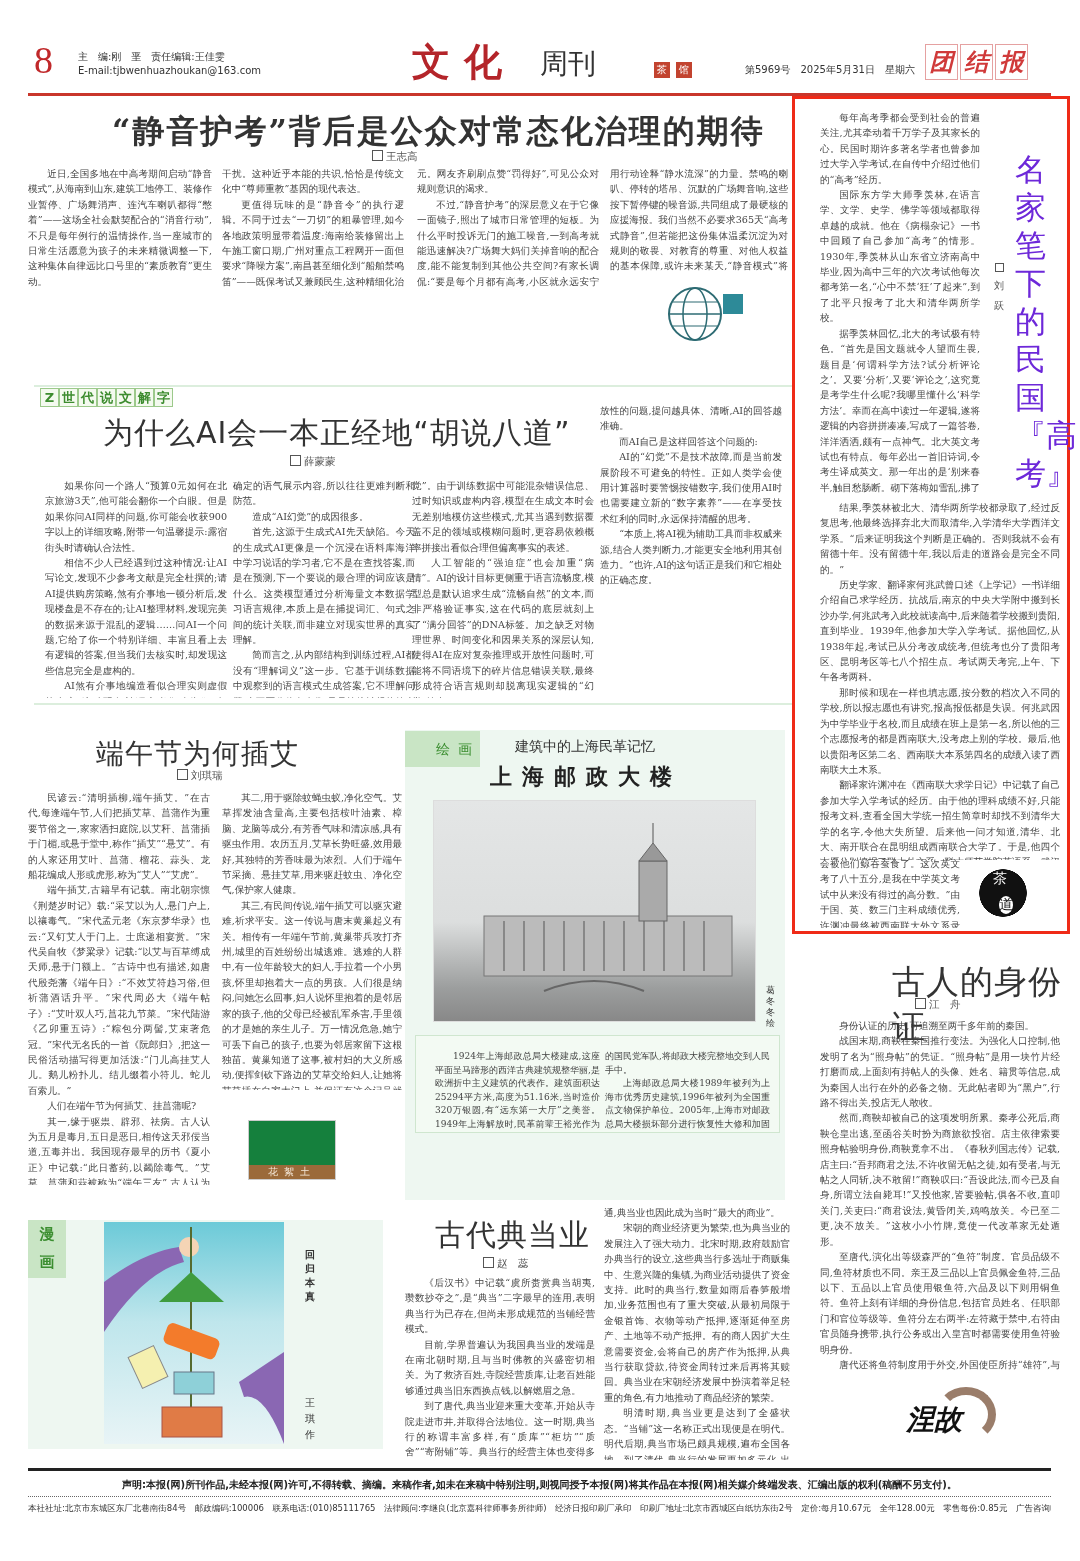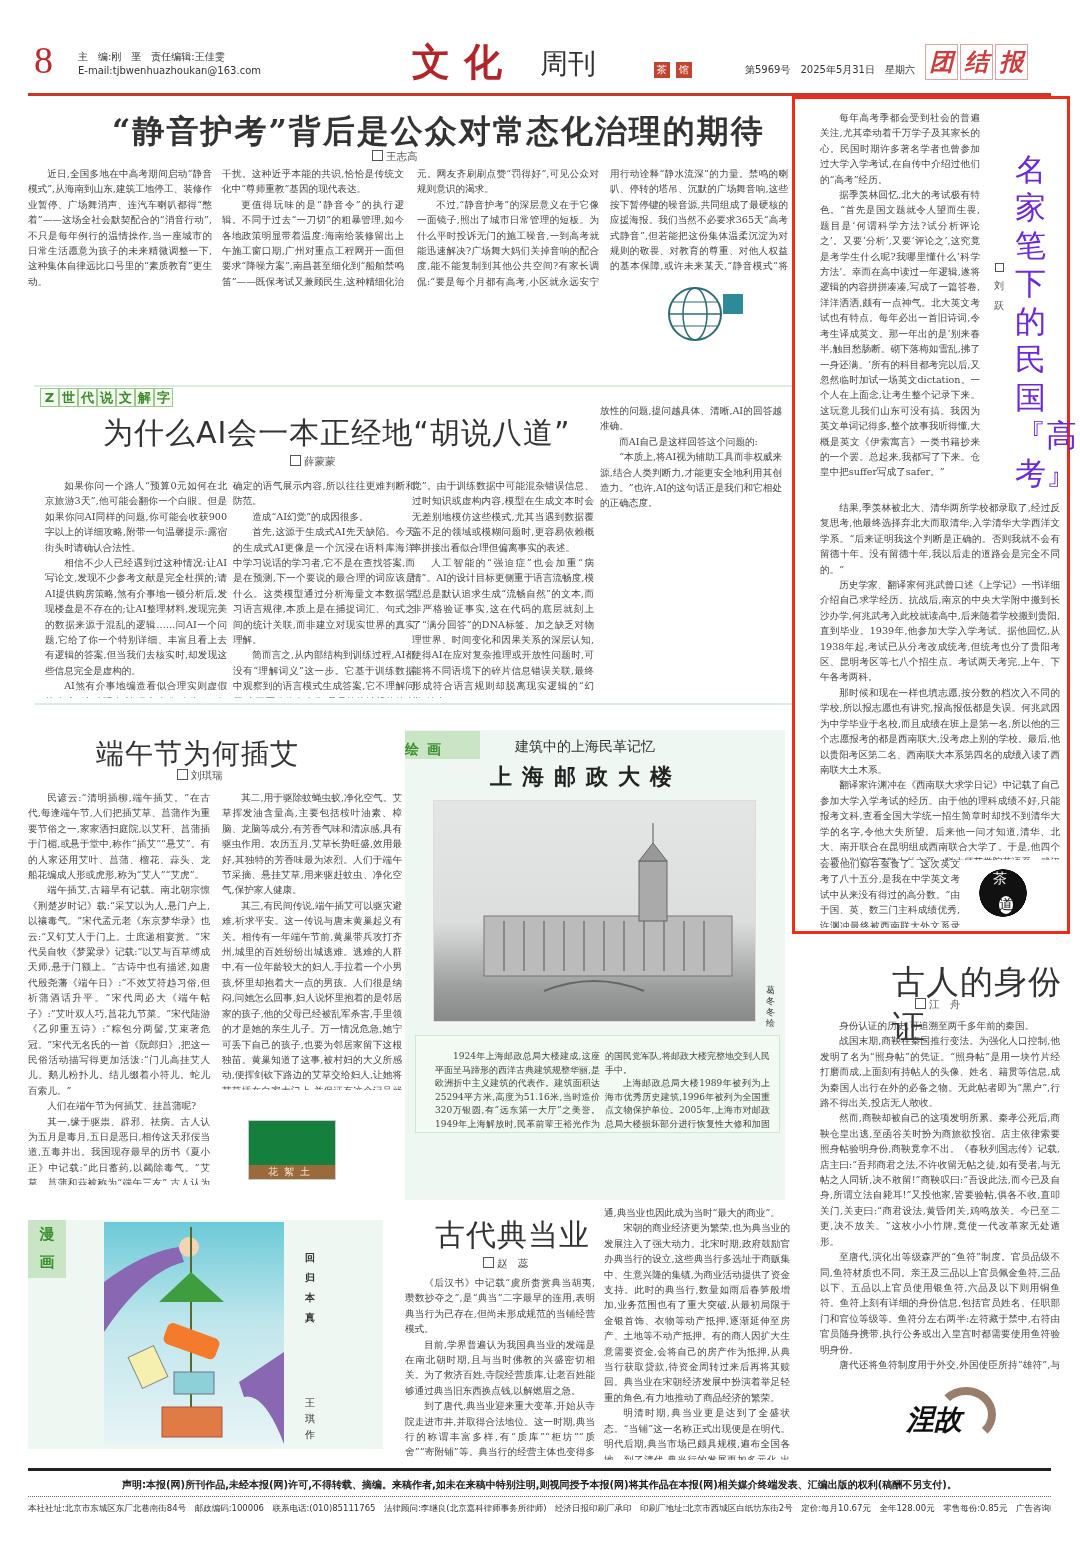--- a/index.html
+++ b/index.html
@@ -25,21 +25,21 @@
 .greenbox{left:34px;top:385px;width:760px;height:320px;border:2px solid #dceedd;border-left:none;border-right:none}
 .tagz{left:40px;top:388px;display:flex}
 .tagz span{width:19px;height:19px;border:1px solid #9cc98b;color:#3d8c2f;font-weight:bold;font-size:13px;text-align:center;line-height:18px;background:#f4faef;font-family:"DejaVu Sans",sans-serif}
 .h2{font-size:30px;color:#333;font-family:"DejaVu Sans",sans-serif;letter-spacing:1px}
 
 .redbox{left:792px;top:96px;width:278px;height:838px;border:3px solid #ef2a17}
 .vtitle{left:1015px;top:150px;width:36px;font-size:31px;color:#6d28d9;line-height:38px;text-align:left;font-family:"DejaVu Sans",sans-serif}
 .vby{left:992px;top:263px;width:14px;font-size:10px;line-height:20px;color:#555;text-align:center}
 
 .paint{left:405px;top:730px;width:380px;height:470px;background:#eef7f1}
-.paintTag{left:405px;top:731px;width:75px;height:28px;background:#c9e5c5;color:#3b8e30;font-weight:bold;font-size:14px;text-align:left;line-height:36px;letter-spacing:8px;font-family:"DejaVu Sans",sans-serif}
+.paintTag{left:405px;top:731px;width:75px;height:36px;background:#c9e5c5;color:#3b8e30;font-weight:normal;font-size:14px;text-align:right;line-height:36px;letter-spacing:8px;font-family:"DejaVu Sans",sans-serif}
 .sketch{left:433px;top:800px;width:323px;height:222px;background:linear-gradient(#e4e6e6 0%,#dcdede 55%,#9c9e9e 85%,#888 100%);border:1px solid #ddd}
 .capbox{left:415px;top:1035px;width:365px;height:98px;border:1px solid #cfe6cf;background:#f3faf3}
 
 .comic{left:28px;top:1220px;width:355px;height:229px;background:#eef7f1}
 .comicTag{left:28px;top:1220px;width:38px;height:58px;background:#c9e5c5;color:#3b8e30;font-weight:bold;font-size:15px;text-align:center;line-height:28px;font-family:"DejaVu Sans",sans-serif}
 .comicImg{left:104px;top:1222px;width:180px;height:222px;background:linear-gradient(180deg,#6ccad8 0%,#bfe6ec 45%,#e8f4f6 100%)}
 .footer-rule{left:28px;top:1468px;width:1023px;height:3px;background:#222}
 .decl{left:28px;top:1478px;width:1023px;text-align:center;font-size:10px;font-weight:bold;color:#222;font-family:"DejaVu Sans",sans-serif}
 .dotline{left:28px;top:1496px;width:1023px;border-top:1px dotted #666}
 .addr{left:28px;top:1503px;width:1023px;text-align:center;font-size:8.5px;color:#333;font-family:"DejaVu Sans",sans-serif;white-space:nowrap;overflow:hidden}
@@ -122,28 +122,30 @@
 
 </div>
 <div class="col body" style="left:412px;top:478px;width:182px;height:220px;overflow:hidden">
   <p style="text-indent:0">觉”。由于训练数据中可能混杂错误信息、过时知识或虚构内容,模型在生成文本时会无差别地模仿这些模式,尤其当遇到数据覆盖不足的领域或模糊问题时,更容易依赖概率拼接出看似合理但偏离事实的表述。</p>
   <p>人工智能的“强迫症”也会加重“病情”。AI的设计目标更侧重于语言流畅度,模型总是默认追求生成“流畅自然”的文本,而非严格验证事实,这在代码的底层就刻上了“满分回答”的DNA标签。加之缺乏对物理世界、时间变化和因果关系的深层认知,使得AI在应对复杂推理或开放性问题时,可能将不同语境下的碎片信息错误关联,最终形成符合语言规则却脱离现实逻辑的“幻觉”输出。</p>
 
 </div>
 <div class="col body" style="left:600px;top:403px;width:182px;height:295px;overflow:hidden">
   <p style="text-indent:0">放性的问题,提问越具体、清晰,AI的回答越准确。</p>
   <p>而AI自己是这样回答这个问题的:</p>
+  <p>AI的“幻觉”不是技术故障,而是当前发展阶段不可避免的特性。正如人类学会使用计算器时要警惕按错数字,我们使用AI时也需要建立新的“数字素养”——在享受技术红利的同时,永远保持清醒的思考。</p>
   <p>“本质上,将AI视为辅助工具而非权威来源,结合人类判断力,才能更安全地利用其创造力。”也许,AI的这句话正是我们和它相处的正确态度。</p>
 </div>
 
 <div class="abs redbox"></div>
 <div class="abs vtitle">名家笔下的民国『高考』</div>
 <div class="abs vby"><span style="display:block;width:9px;height:9px;border:1px solid #555;margin:0 auto 4px"></span><span>刘跃</span></div>
 <div class="col body" style="left:820px;top:110px;width:160px;height:385px;overflow:hidden">
   <p>每年高考季都会受到社会的普遍关注,尤其牵动着千万学子及其家长的心。民国时期许多著名学者也曾参加过大学入学考试,在自传中介绍过他们的“高考”经历。</p>
+  <p>国际东方学大师季羡林,在语言学、文学、史学、佛学等领域都取得卓越的成就。他在《病榻杂记》一书中回顾了自己参加“高考”的情形。1930年,季羡林从山东省立济南高中毕业,因为高中三年的六次考试他每次都考第一名,“心中不禁‘狂’了起来”,到了北平只报考了北大和清华两所学校。</p>
   <p>据季羡林回忆,北大的考试极有特色。“首先是国文题就令人望而生畏,题目是‘何谓科学方法?试分析评论之’。又要‘分析’,又要‘评论之’,这究竟是考学生什么呢?我哪里懂什么‘科学方法’。幸而在高中读过一年逻辑,遂将逻辑的内容拼拼凑凑,写成了一篇答卷,洋洋洒洒,颇有一点神气。北大英文考试也有特点。每年必出一首旧诗词,令考生译成英文。那一年出的是‘别来春半,触目愁肠断。砌下落梅如雪乱,拂了一身还满。’所有的科目都考完以后,又忽然临时加试一场英文dictation。一个人在上面念,让考生整个记录下来。这玩意儿我们山东可没有搞。我因为英文单词记得多,整个故事我听得懂,大概是英文《伊索寓言》一类书籍抄来的一个罢。总起来,我都写了下来。仓皇中把suffer写成了safer。”</p>
 </div>
 <div class="col body" style="left:820px;top:500px;width:240px;height:360px;overflow:hidden">
   <p>结果,季羡林被北大、清华两所学校都录取了,经过反复思考,他最终选择弃北大而取清华,入学清华大学西洋文学系。“后来证明我这个判断是正确的。否则我就不会有留德十年。没有留德十年,我以后走的道路会是完全不同的。”</p>
   <p>历史学家、翻译家何兆武曾口述《上学记》一书详细介绍自己求学经历。抗战后,南京的中央大学附中搬到长沙办学,何兆武考入此校就读高中,后来随着学校搬到贵阳,直到毕业。1939年,他参加大学入学考试。据他回忆,从1938年起,考试已从分考改成统考,但统考也分了贵阳考区、昆明考区等七八个招生点。考试两天考完,上午、下午各考两科。</p>
   <p>那时候和现在一样也填志愿,按分数的档次入不同的学校,所以报志愿也有讲究,报高报低都是失误。何兆武因为中学毕业于名校,而且成绩在班上是第一名,所以他的三个志愿报考的都是西南联大,没考虑上别的学校。最后,他以贵阳考区第二名、西南联大本系第四名的成绩入读了西南联大土木系。</p>
   <p>翻译家许渊冲在《西南联大求学日记》中记载了自己参加大学入学考试的经历。由于他的理科成绩不好,只能报考文科,查看全国大学统一招生简章时却找不到清华大学的名字,令他大失所望。后来他一问才知道,清华、北大、南开联合在昆明组成西南联合大学了。于是,他四个志愿分别填报了联大外文系、联大师范学院英语系、武汉大学和浙江大学。</p>
 
 </div>
 <div class="col body" style="left:820px;top:856px;width:140px;height:72px;overflow:hidden">
@@ -217,21 +219,21 @@
     <path d="M180 130 Q150 150 135 160 L140 175 Q160 170 180 222Z" fill="#8a67b3"></path>
     <circle cx="85" cy="25" r="10" fill="#f5d4b5"></circle>
     <line x1="87" y1="5" x2="87" y2="190" stroke="#556b2f" stroke-width="2"></line>
     <path d="M55 80 L87 50 L120 80Z" fill="#3f9c3f"></path>
     <rect x="60" y="108" width="55" height="22" rx="6" fill="#f37b2b" transform="rotate(20 87 119)"></rect>
     <rect x="30" y="128" width="28" height="34" fill="#f5f0b0" stroke="#888" transform="rotate(-25 44 145)"></rect>
     <rect x="70" y="150" width="40" height="22" fill="#8ed0d8" stroke="#678"></rect>
     <rect x="58" y="185" width="60" height="30" fill="#e07b46" stroke="#a54"></rect>
   </svg>
 </div>
-<div class="abs" style="left:305px;top:1248px;width:12px;font-size:10px;line-height:20px;color:#333;font-weight:bold">回归本真</div>
+<div class="abs" style="left:305px;top:1248px;width:12px;font-size:10px;line-height:14px;color:#333;font-weight:bold">回归本真</div>
 <div class="abs" style="left:305px;top:1395px;width:12px;font-size:10px;line-height:16px;color:#333">王　琪　作</div>
 
 <div class="abs h2" style="left:435px;top:1215px;font-size:30px">古代典当业</div>
 <div class="abs byline" style="left:483px;top:1257px">赵　蕊</div>
 <div class="col body" style="left:405px;top:1275px;width:190px;height:185px;overflow:hidden">
   <p>《后汉书》中记载“虞所赉赏典当胡夷,瓒数抄夺之”,是“典当”二字最早的连用,表明典当行为已存在,但尚未形成规范的当铺经营模式。</p>
   <p>目前,学界普遍认为我国典当业的发端是在南北朝时期,且与当时佛教的兴盛密切相关。为了救济百姓,寺院经营质库,让老百姓能够通过典当旧东西换点钱,以解燃眉之急。</p>
   <p>到了唐代,典当业迎来重大变革,开始从寺院走进市井,并取得合法地位。这一时期,典当行的称谓丰富多样,有“质库”“柜坊”“质舍”“寄附铺”等。典当行的经营主体也变得多元,除寺院外,民办和官办性质的典当行纷纷涌现。家具、衣服甚至牲畜、庄田等都可作为质物换取钱财,极大地便利了百姓生活,同时促进了经济流</p>
 </div>
 <div class="col body" style="left:604px;top:1205px;width:186px;height:255px;overflow:hidden">

